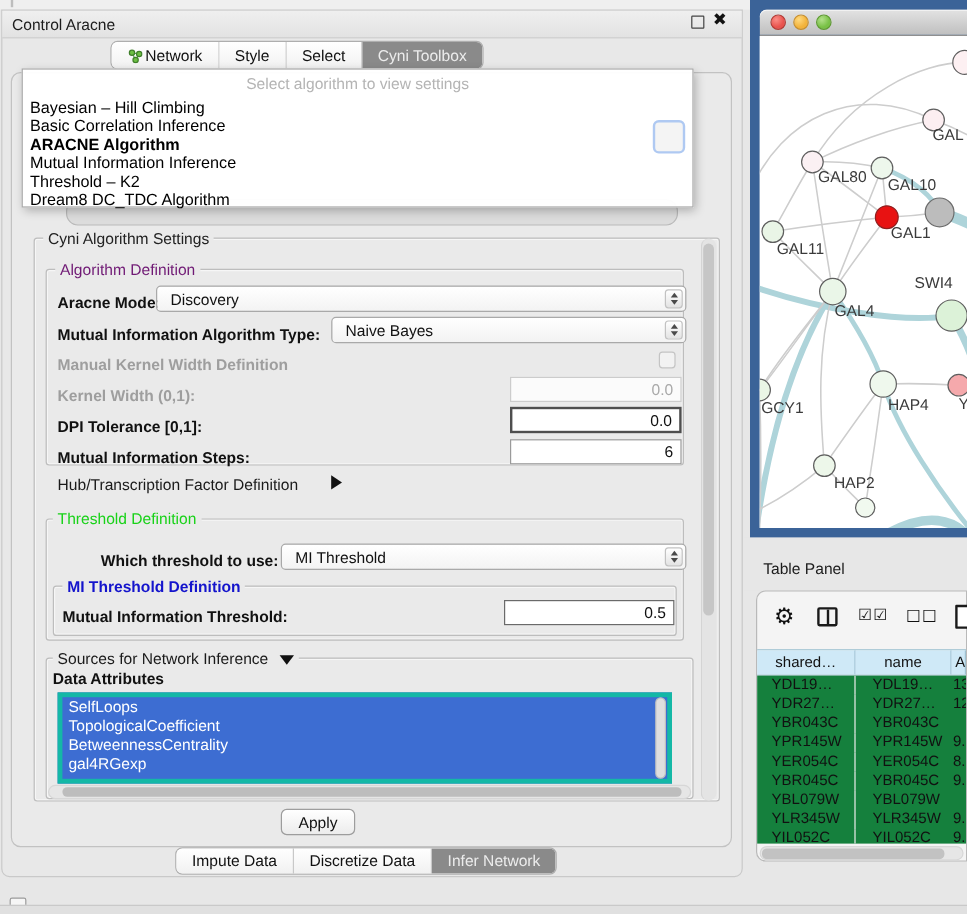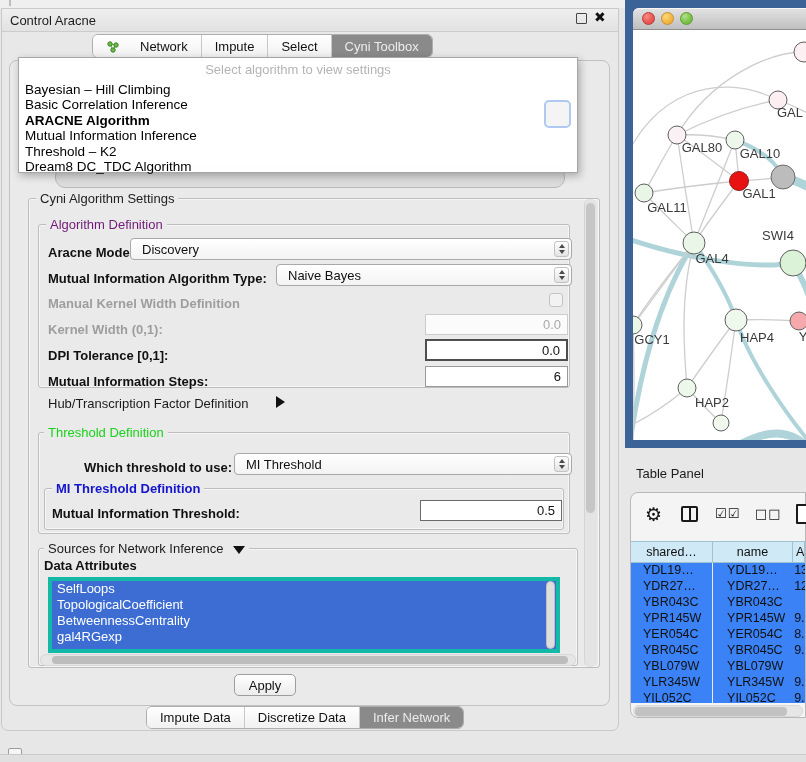--- a/index.html
+++ b/index.html
@@ -19,21 +19,21 @@
   .field.disabled{background:#fbfbfb;border-color:#ccc;color:#a9a9a9}
   .field.strong{border:2px solid #4e4e4e}
   .checkbox{position:absolute;width:14px;height:14px;background:#f2f2f2;border:1px solid #c4c4c4;border-radius:3px}
   .popup{position:absolute;left:18px;top:57px;width:560px;height:116px;background:rgba(255,255,255,.97);border:1px solid #a6a6a6;box-shadow:2px 3px 8px rgba(0,0,0,.28);z-index:50}
   .popup-prompt{position:absolute;left:0;right:0;top:4px;text-align:center;font:400 13px "Liberation Sans",sans-serif;color:#b4b4b4}
   .popup-items{position:absolute;left:3px;top:24px;right:3px}
   .popup-item{font:400 13.5px "Liberation Sans",sans-serif;color:#000;height:15.4px;line-height:15.4px;padding-left:3px;white-space:nowrap}
   .popup-item.hl{font-weight:700}
   .ghost-focus{position:absolute;right:6px;top:42px;width:27px;height:28px;border:2px solid #6e9ee8;border-radius:5px;background:#ececec;opacity:.55}
   .tabstrip{position:absolute;display:flex;background:#fdfdfd;border:1px solid #aeaeae;border-radius:6px;overflow:hidden}
-  .tab{display:flex;align-items:center;gap:21px;padding:0 13px;font:400 13px "Liberation Sans",sans-serif;color:#111;border-right:1px solid #c8c8c8;background:linear-gradient(#ffffff,#f1f1f1)}
+  .tab{display:flex;align-items:center;gap:2px;padding:0 13px;font:400 13px "Liberation Sans",sans-serif;color:#111;border-right:1px solid #c8c8c8;background:linear-gradient(#ffffff,#f1f1f1)}
   .tab:last-child{border-right:none}
   .tab.sel{background:#8a8a8a;color:#ececec}
   .attrlist{position:absolute;background:#3d6dd2;border:4px solid #14b8a6;overflow:hidden}
   .attritem{font:400 13px "Liberation Sans",sans-serif;color:#fff;height:16px;line-height:16px;padding-left:5px;white-space:nowrap}
   .vscroll-thumb{position:absolute;background:#c6c6c6;border-radius:5px}
   .hscroll-track{position:absolute;background:#e6e6e6;border-radius:6px;border:1px solid #d7d7d7}
   .hscroll-thumb{position:absolute;background:#bdbdbd;border-radius:4px}
   .btn{position:absolute;display:flex;align-items:center;justify-content:center;background:linear-gradient(#ffffff,#ececec);border:1px solid #9d9d9d;border-radius:5px;font:400 13px "Liberation Sans",sans-serif;color:#111}
   .light{position:absolute;width:13px;height:13px;border-radius:50%}
   .tp-row{display:flex;height:16px;line-height:16px;font:400 12.5px "Liberation Sans",sans-serif;color:#111}
@@ -61,21 +61,21 @@
         <line x1="4" y1="4" x2="10" y2="5" stroke="#57a857"></line>
         <line x1="4" y1="4" x2="7" y2="10" stroke="#57a857"></line>
         <line x1="10" y1="5" x2="7" y2="10" stroke="#57a857"></line>
         <circle cx="4" cy="4" r="2.2" fill="#6cbf43" stroke="#3f7f2a"></circle>
         <circle cx="10" cy="5" r="2.2" fill="#6cbf43" stroke="#3f7f2a"></circle>
         <circle cx="7" cy="10" r="2.2" fill="#6cbf43" stroke="#3f7f2a"></circle>
       </svg>
       <span>Network</span>
     </div>
     <div class="tab">
-      <span>Impute</span>
+      <span>Style</span>
     </div>
     <div class="tab">
       <span>Select</span>
     </div>
     <div class="tab sel">
       <span>Cyni Toolbox</span>
     </div>
   </div>
 
 <div class="abs" style="left:9px;top:60px;width:601px;height:646px;background:#eaeaea;border:1px solid #c2c2c2;border-radius:8px"></div>
@@ -268,21 +268,21 @@
     <span class="abs" style="left:124px;top:13px;font:400 13px 'DejaVu Sans',sans-serif;color:#111;letter-spacing:1px">□□</span>
     <span class="abs" style="left:165px;top:11px;width:16px;height:20px;border:2px solid #1a1a1a;border-radius:1px;background:#fff"></span>
   </div>
 
   <div class="abs" id="tbl-header" style="left:0;top:48px;right:0;height:22px;display:flex;border-top:1px solid #9fc2d2;border-bottom:1px solid #9fc2d2">
       <div class="hdr-cell" style="width: 82px;">shared…</div>
       <div class="hdr-cell" style="width: 80px;">name</div>
       <div class="hdr-cell" style="width: 14px; flex: 1 1 0%; justify-content: flex-start; padding-left: 3px;">A</div>
     </div>
 
-  <div class="abs" id="tbl-rows" style="left:0;top:70px;right:0;height:140px;background:#3b82f6;overflow:hidden">
+  <div class="abs" id="tbl-rows" style="left:0;top:70px;right:0;height:140px;background:#15803d;overflow:hidden">
       <div class="tp-row">
         <div class="tp-c1">YDL19…</div>
         <div class="tp-c2">YDL19…</div>
         <div class="tp-c3">13</div>
       </div>
       <div class="tp-row">
         <div class="tp-c1">YDR27…</div>
         <div class="tp-c2">YDR27…</div>
         <div class="tp-c3">12</div>
       </div>

